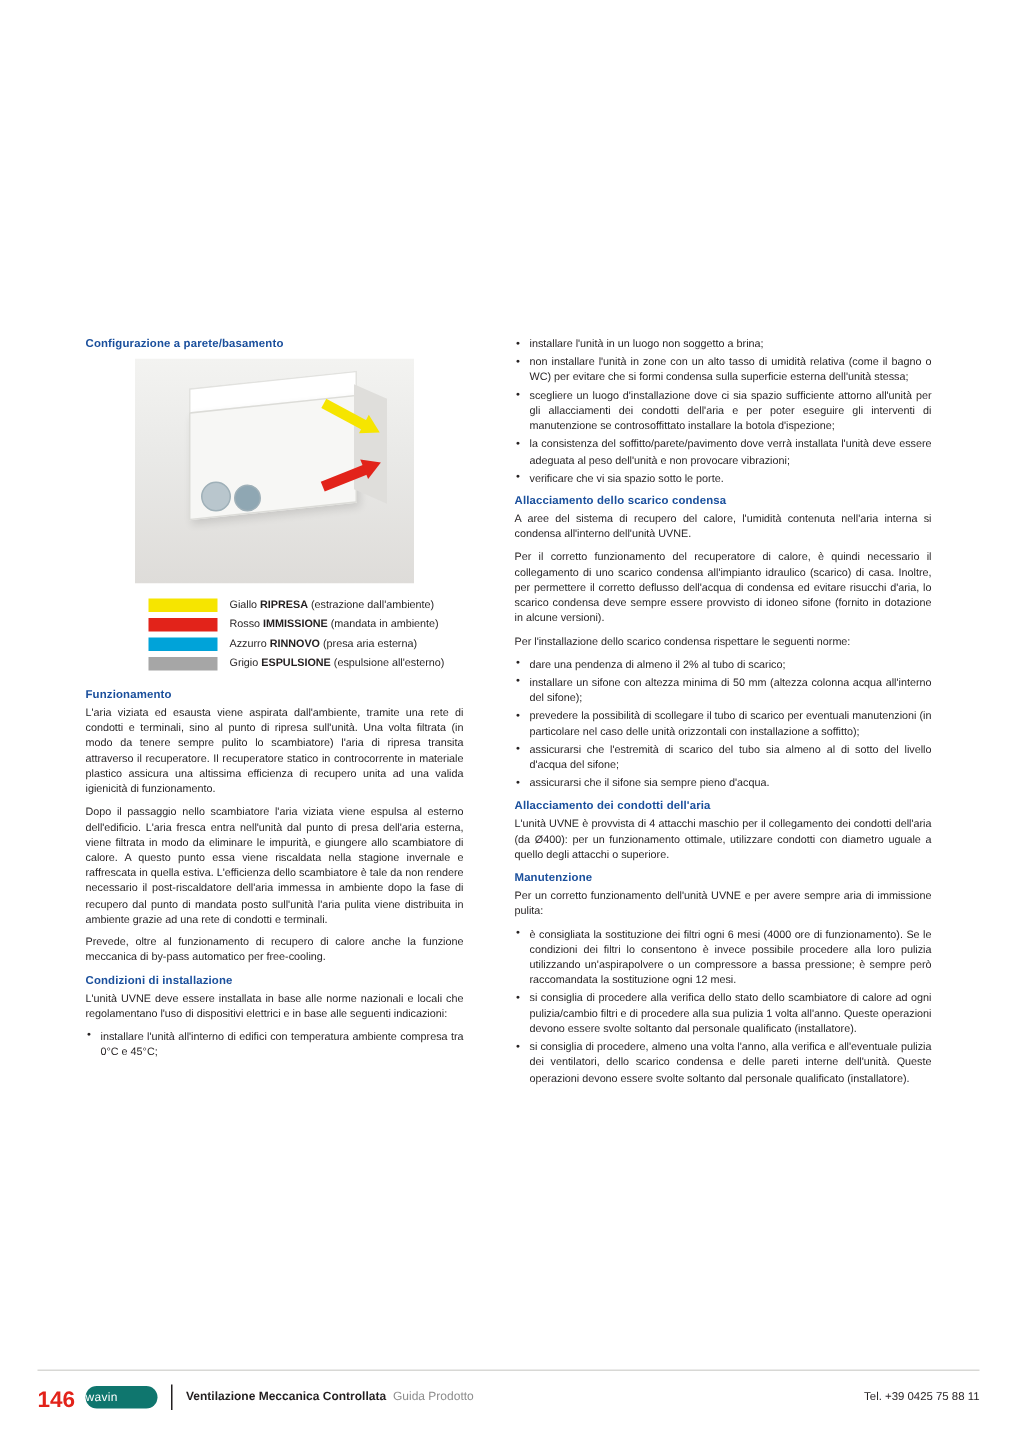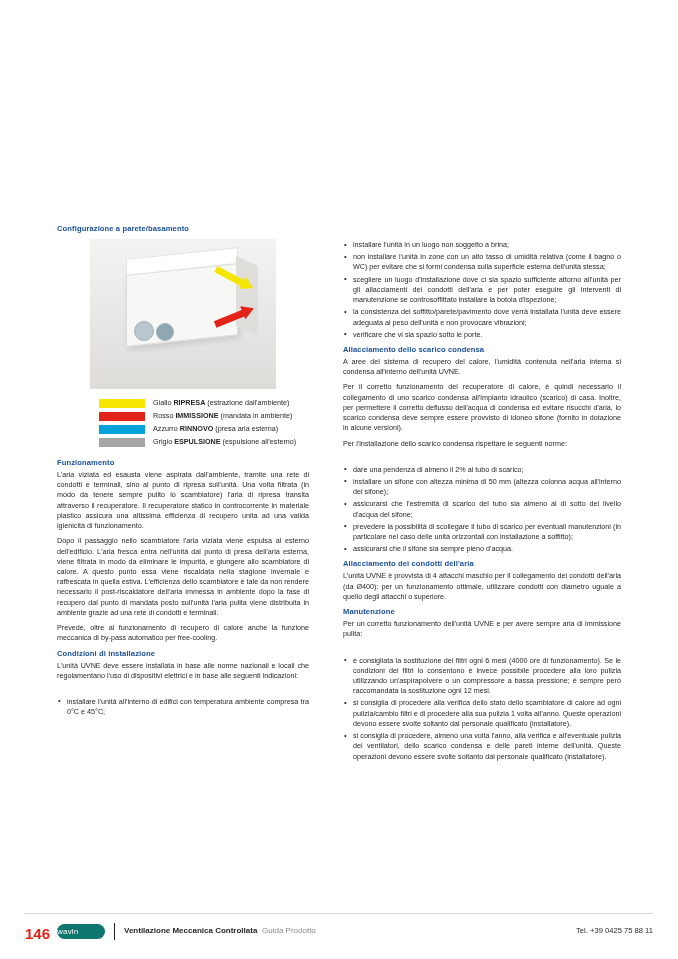--- a/index.html
+++ b/index.html
@@ -136,21 +136,21 @@
     margin-right: 8px;
     flex: 0 0 auto;
   }
   .legend-txt {
     font-size: 7.2px;
     color: #231f20;
     line-height: 1.2;
   }
   .legend-txt b { font-weight: bold; }
   ul.bullets {
-    margin: 16px 0 5px 0;
+    margin: 0 0 5px 0;
     padding: 0;
     list-style: none;
   }
   ul.bullets li {
     position: relative;
     padding-left: 10px;
     font-size: 7.2px;
     line-height: 1.42;
     text-align: justify;
     margin-bottom: 2px;
@@ -304,22 +304,22 @@
       <li>verificare che vi sia spazio sotto le porte.</li>
     </ul>
 
     <div class="sec-head">Allacciamento dello scarico condensa</div>
     <p class="body-text">A aree del sistema di recupero del calore, l'umidità contenuta nell'aria interna si condensa all'interno dell'unità UVNE.</p>
     <p class="body-text">Per il corretto funzionamento del recuperatore di calore, è quindi necessario il collegamento di uno scarico condensa all'impianto idraulico (scarico) di casa. Inoltre, per permettere il corretto deflusso dell'acqua di condensa ed evitare risucchi d'aria, lo scarico condensa deve sempre essere provvisto di idoneo sifone (fornito in dotazione in alcune versioni).</p>
     <p class="body-text">Per l'installazione dello scarico condensa rispettare le seguenti norme:</p>
     <ul class="bullets">
       <li>dare una pendenza di almeno il 2% al tubo di scarico;</li>
       <li>installare un sifone con altezza minima di 50 mm (altezza colonna acqua all'interno del sifone);</li>
+      <li>prevedere la possibilità di scollegare il tubo di scarico per eventuali manutenzioni (in particolare nel caso delle unità orizzontali con installazione a soffitto);</li>
       <li>assicurarsi che l'estremità di scarico del tubo sia almeno al di sotto del livello d'acqua del sifone;</li>
-      <li>prevedere la possibilità di scollegare il tubo di scarico per eventuali manutenzioni (in particolare nel caso delle unità orizzontali con installazione a soffitto);</li>
       <li>assicurarsi che il sifone sia sempre pieno d'acqua.</li>
     </ul>
 
     <div class="sec-head">Allacciamento dei condotti dell'aria</div>
     <p class="body-text">L'unità UVNE è provvista di 4 attacchi maschio per il collegamento dei condotti dell'aria (da Ø400): per un funzionamento ottimale, utilizzare condotti con diametro uguale a quello degli attacchi o superiore.</p>
 
     <div class="sec-head">Manutenzione</div>
     <p class="body-text">Per un corretto funzionamento dell'unità UVNE e per avere sempre aria di immissione pulita:</p>
     <ul class="bullets">
       <li>è consigliata la sostituzione dei filtri ogni 6 mesi (4000 ore di funzionamento). Se le condizioni dei filtri lo consentono è invece possibile procedere alla loro pulizia utilizzando un'aspirapolvere o un compressore a bassa pressione; è sempre però raccomandata la sostituzione ogni 12 mesi.</li>

